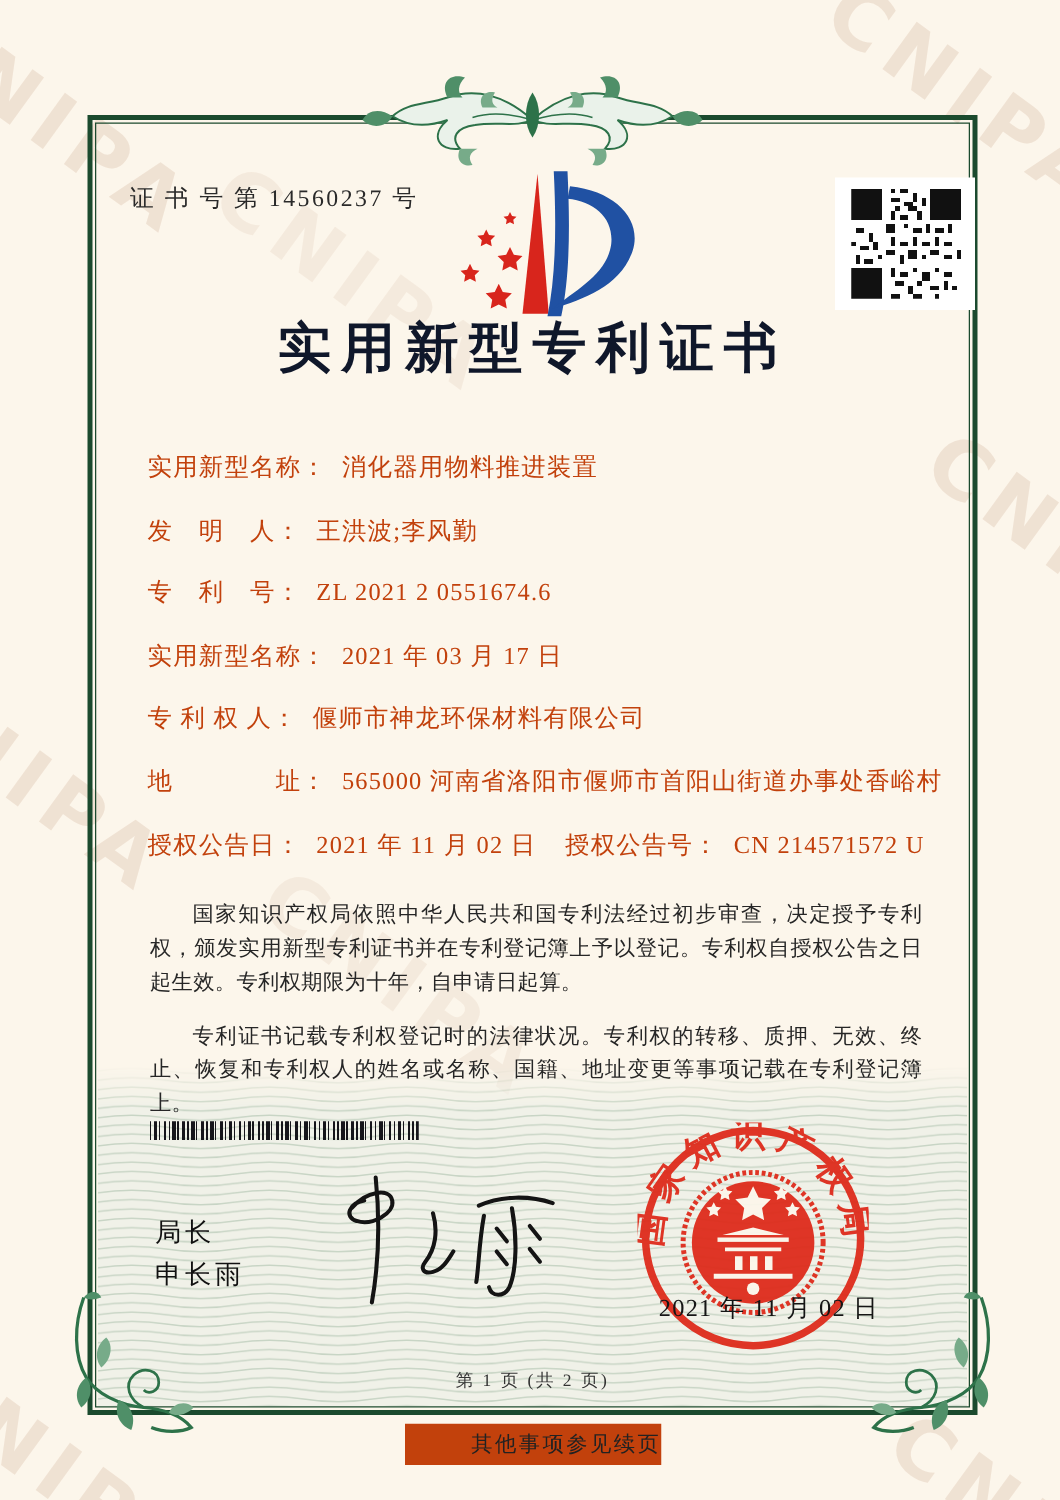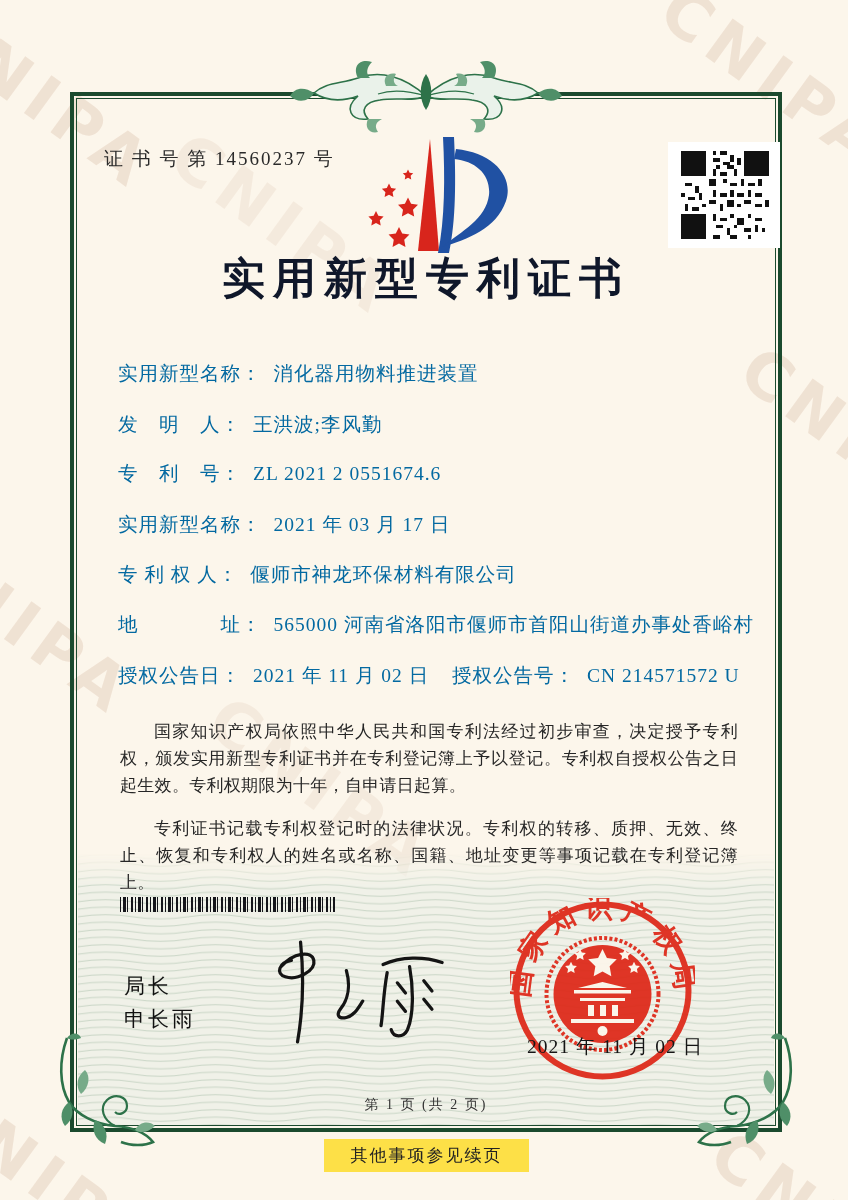--- a/index.html
+++ b/index.html
@@ -46,21 +46,21 @@
   
   .cert-no{position:absolute; left:104px; top:146px; font-size:19px; letter-spacing:2px; color:#2a2a2a;}
   .logo{position:absolute; left:344px; top:133px; width:175px; height:125px;}
   .qr-patch{position:absolute; left:668px; top:142px; width:112px; height:106px; background:#ffffff;}
   .qr{position:absolute; left:681px; top:151px; width:88px; height:88px;}
   .title{
     position:absolute; left:70px; top:250px; width:712px; text-align:center;
     font-size:43px; font-weight:bold; letter-spacing:8px; color:#0f172a;
   }
   
-  .row{position:absolute; left:118px; font-size:19.5px; color:#0369a1; letter-spacing:1px; white-space:nowrap;}
+  .row{position:absolute; left:118px; font-size:19.5px; color:#c2410c; letter-spacing:1px; white-space:nowrap;}
   .row .val{margin-left:12px;}
   .row2{left:452px;}
   
   .body{
     position:absolute; left:104px; top:702px; width:650px;
     font-size:17px; line-height:27px; color:#262626; letter-spacing:.3px;
     text-align:justify;
   }
   .body p{margin:16px; text-indent:2em;}
   
@@ -73,21 +73,21 @@
       #15151a 11px 13px, transparent 13px 15px);
   }
   .director-title{position:absolute; left:124px; top:972px;  font-family:Liberation Sans, sans-serif; font-size:21px; letter-spacing:3px; color:#111;}
   .director-name {position:absolute; left:124px; top:1005px; font-family:"Liberation Sans","DejaVu Sans",sans-serif; font-size:21px; letter-spacing:3px; color:#111;}
   .sig{position:absolute; left:252px; top:936px; width:200px; height:110px;}
   .seal{position:absolute; left:510px; top:898px; width:185px; height:185px; opacity:.94;}
   .seal-date{position:absolute; left:527px; top:1033px; font-size:19.5px; color:#151515; white-space:nowrap; letter-spacing:1px; z-index:6;}
   .page-info{position:absolute; left:70px; top:1096px; width:712px; text-align:center; font-size:14px; letter-spacing:2px; color:#333;}
   .cont-note{
     position:absolute; left:324px; top:1139px; width:205px; height:33px;
-    background:#fde047; text-align:center; line-height:33px;
+    background:#c2410c; text-align:right; line-height:33px;
     font-size:17px; letter-spacing:2px; color:#222;
   }
 </style>
 </head>
 <body>
 
 <div class="page">
 
   <div class="wm wm1">CNIPA</div>
   <div class="wm wm2">CNIPA</div>

